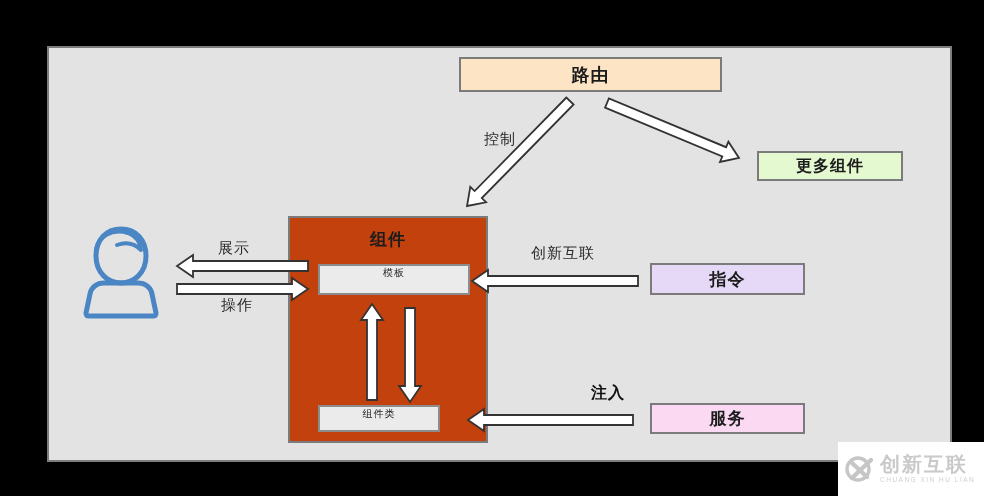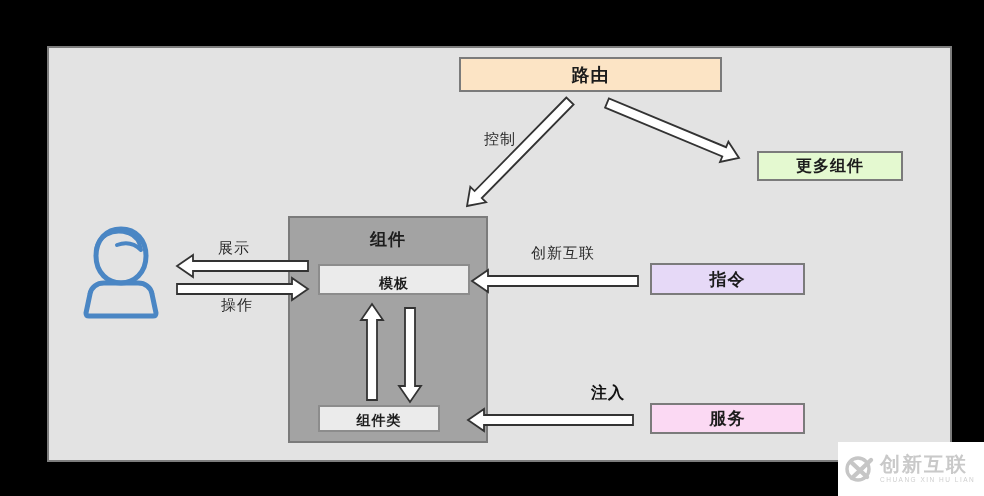--- a/index.html
+++ b/index.html
@@ -11,28 +11,28 @@
     position:absolute;left:47px;top:46px;width:901px;height:412px;
     background:#e3e3e3;border:2px solid #7d7d7d;
   }
   .node{
     position:absolute;display:flex;align-items:center;justify-content:center;
     border:2px solid #7b7b7b;box-sizing:border-box;font-weight:bold;
     letter-spacing:1px;
   }
   .node-router{left:459px;top:57px;width:263px;height:35px;background:#fce4c5;font-size:18px;}
   .node-more{left:757px;top:151px;width:146px;height:30px;background:#e4f9d0;font-size:16px;}
-  .node-component{left:288px;top:216px;width:200px;height:227px;background:#a3a3a3;
+  .node-component{left:288px;top:216px;width:200px;height:227px;background:#c2410c;
     align-items:flex-start;padding-top:10px;font-size:17px;}
   .node-directive{left:650px;top:263px;width:155px;height:32px;background:#e6d9f7;font-size:17px;}
   .node-service{left:650px;top:403px;width:155px;height:31px;background:#fbd9f3;font-size:17px;}
   .inner-box{
-    position:absolute;display:flex;align-items:flex-end;justify-content:center;
+    position:absolute;display:flex;align-items:flex-start;justify-content:center;
     background:#ebebeb;border:2px solid #8c8c8c;box-sizing:border-box;
-    font-size:14px;font-weight:bold;letter-spacing:1px;
+    font-size:10px;font-weight:normal;letter-spacing:1px;
   }
   .inner-template{left:318px;top:264px;width:152px;height:31px;}
   .inner-class{left:318px;top:405px;width:122px;height:27px;}
   .edge-label{
     position:absolute;transform:translateX(-50%);white-space:nowrap;
     font-size:15px;color:#2a2a2a;letter-spacing:1px;
   }
   .edge-label.bold{font-weight:bold;font-size:16px;color:#111;}
   .arrows{position:absolute;left:0;top:0;width:984px;height:496px;pointer-events:none;}
   .arrows polygon{fill:#ffffff;stroke:#333333;stroke-width:1.8;stroke-linejoin:miter;}

